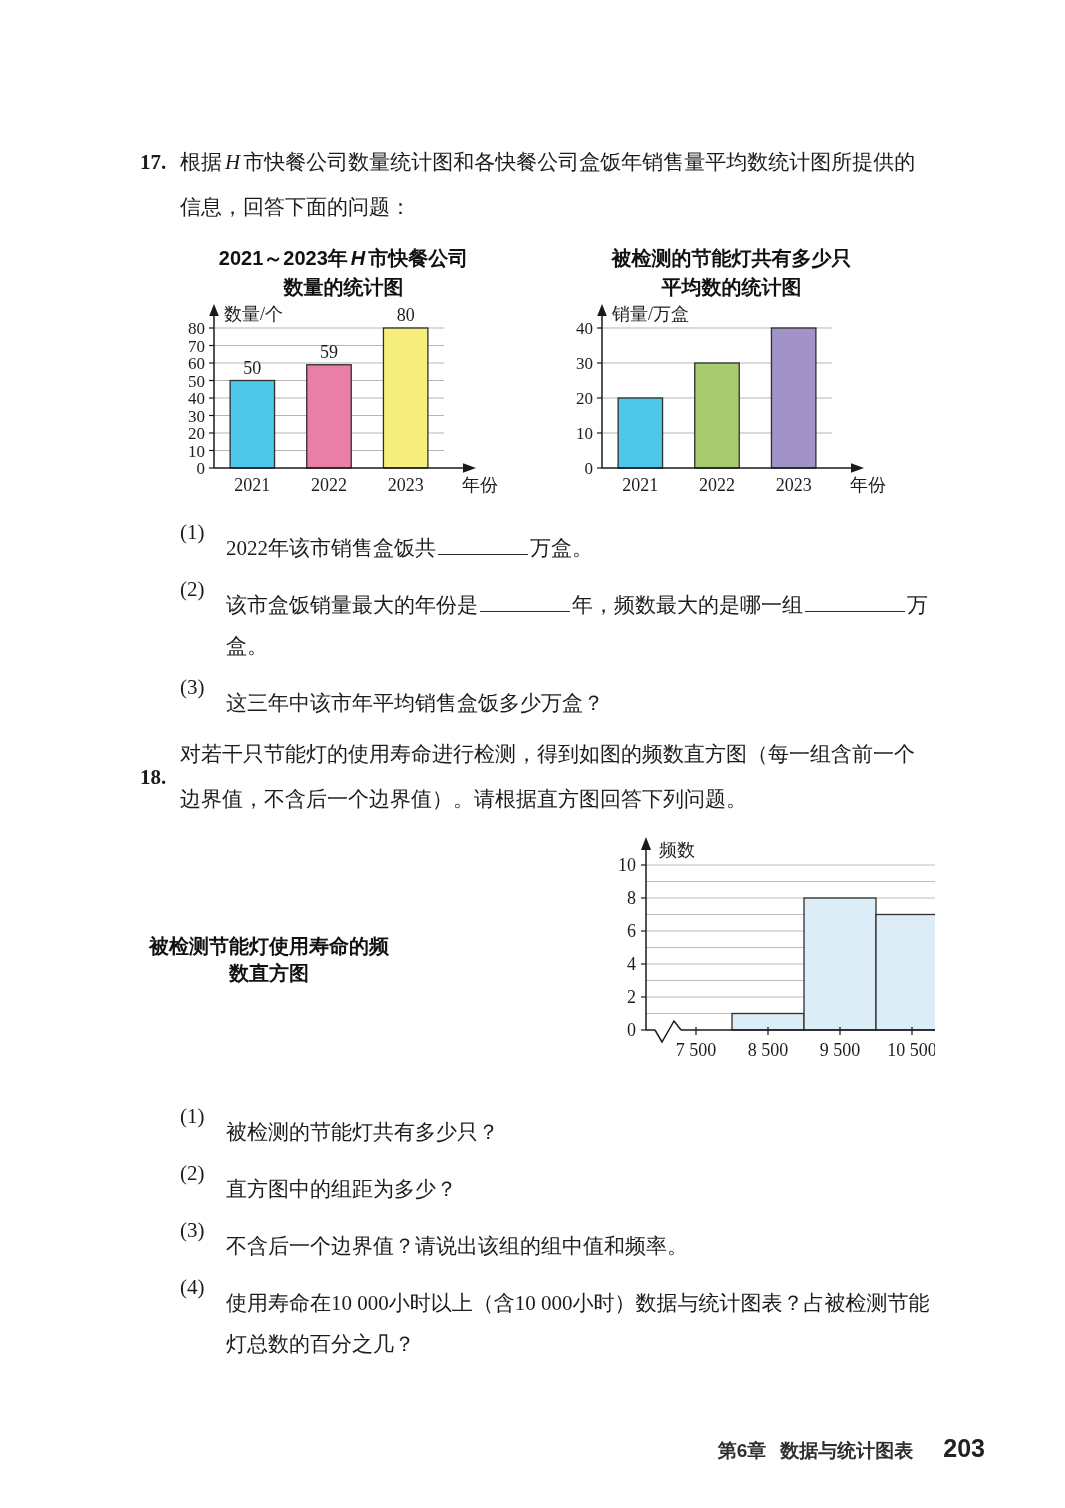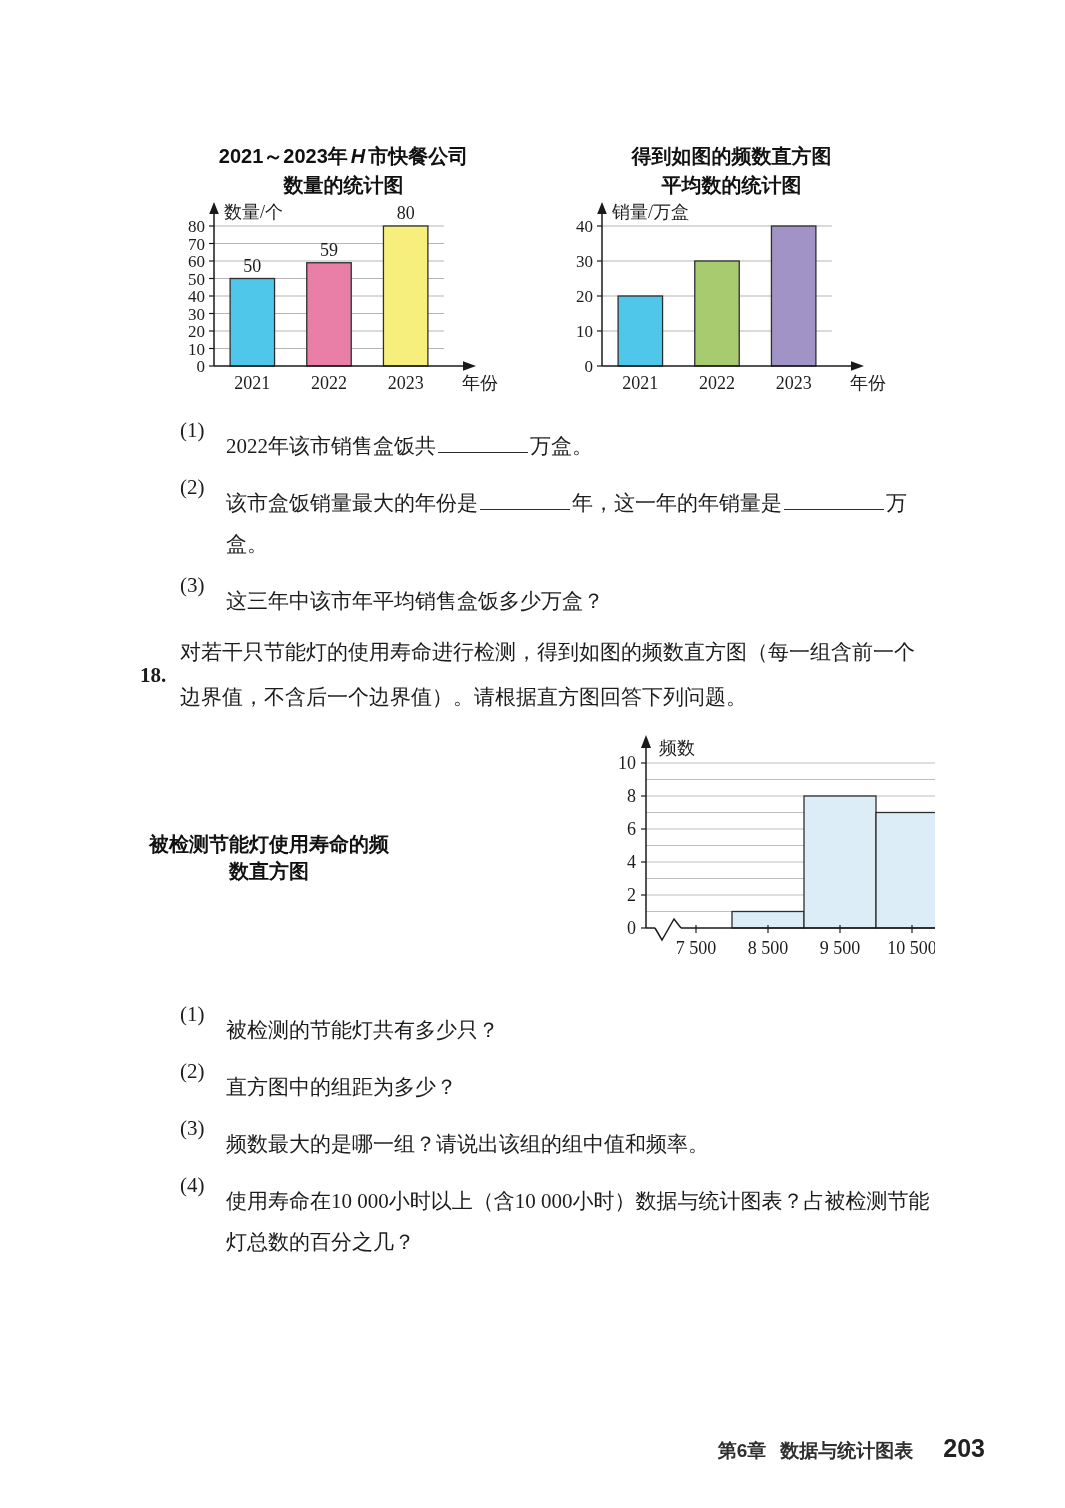--- a/index.html
+++ b/index.html
@@ -12,21 +12,21 @@
     color:#1c1c1c;
   }
   .content{
     position:absolute;top:140px;left:140px;width:795px;
   }
   .prob{display:flex;align-items:flex-start;font-size:21px;line-height:45px;}
   .pnum{font-weight:700;width:40px;flex:0 0 40px;}
   .ptext{flex:1;}
   .it{font-style:italic;padding:0 3px;}
   .charts-row{
-    display:flex;justify-content:center;gap:36px;margin-top:2px;
+    display:flex;justify-content:center;gap:36px;margin-top:14px;
   }
   .chart-block{display:flex;flex-direction:column;align-items:center;}
   .chart-title{
     font-family:"Liberation Sans","DejaVu Sans",sans-serif;
     font-weight:700;font-size:20px;line-height:29px;text-align:center;color:#111;
   }
   .fig-caption{
     text-align:center;font-size:19px;margin-top:8px;color:#1c1c1c;
   }
   .qlist{margin:10px 0 0 40px;}
@@ -57,20 +57,24 @@
   .footer .chap{font-size:19px;}
   .footer .sect{font-size:19px;margin-left:14px;}
   .footer .pg{font-size:25px;margin-left:30px;color:#222;}
 </style>
 </head>
 <body>
 
 <div class="page">
   <div class="content">
 
+    <div class="prob">
+      <div class="pnum">17.</div>
+      <div class="ptext"><span>根据</span><span class="it">H</span><span>市快餐公司数量统计图和各快餐公司盒饭年销售量平均数统计图所提供的信息，回答下面的问题：</span></div>
+    </div>
 
     <div class="charts-row">
       <div class="chart-block">
         <div class="chart-title">
           <div><span>2021～2023年</span><span class="it">H</span><span>市快餐公司</span></div>
           <div>数量的统计图</div>
         </div>
         <svg width="352" height="200">
             <line x1="46" y1="148.5" x2="276" y2="148.5" stroke="#b5b5b5" stroke-width="1"></line>
             <line x1="46" y1="131" x2="276" y2="131" stroke="#b5b5b5" stroke-width="1"></line>
@@ -111,21 +115,21 @@
             <polygon points="308,166 295,161.2 295,170.8" fill="#1a1a1a"></polygon>
             <line x1="46" y1="166" x2="46" y2="12" stroke="#1a1a1a" stroke-width="1.5"></line>
             <polygon points="46,2 41.2,14 50.8,14" fill="#1a1a1a"></polygon>
             <text x="56" y="18" font-size="18">数量/个</text>
             <text x="294" y="189" font-size="18">年份</text>
           </svg>
       </div>
 
       <div class="chart-block">
         <div class="chart-title">
-          <div>得到如图的频数直方图</div>
+          <div>被检测的节能灯共有多少只</div>
           <div>平均数的统计图</div>
         </div>
         <svg width="352" height="200">
             <line x1="46" y1="131" x2="276" y2="131" stroke="#b5b5b5" stroke-width="1"></line>
             <line x1="46" y1="96" x2="276" y2="96" stroke="#b5b5b5" stroke-width="1"></line>
             <line x1="46" y1="61" x2="276" y2="61" stroke="#b5b5b5" stroke-width="1"></line>
             <line x1="46" y1="26" x2="276" y2="26" stroke="#b5b5b5" stroke-width="1"></line>
             <line x1="41" y1="166" x2="46" y2="166" stroke="#1a1a1a" stroke-width="1.2"></line>
             <text x="37" y="172" text-anchor="end" font-size="17">0</text>
             <line x1="41" y1="131" x2="46" y2="131" stroke="#1a1a1a" stroke-width="1.2"></line>
@@ -153,21 +157,21 @@
     </div>
 
 
     <div class="qlist">
       <div class="qline">
         <div class="qlab">(1)</div>
         <div class="qtext"><span>2022年该市销售盒饭共</span><span class="blank"></span><span>万盒。</span></div>
       </div>
       <div class="qline">
         <div class="qlab">(2)</div>
-        <div class="qtext"><span>该市盒饭销量最大的年份是</span><span class="blank"></span><span>年，这一年的年销量是</span><span class="blank wide"></span><span>万盒。</span></div>
+        <div class="qtext"><span>该市盒饭销量最大的年份是</span><span class="blank"></span><span>年，频数最大的是哪一组</span><span class="blank wide"></span><span>万盒。</span></div>
       </div>
       <div class="qline">
         <div class="qlab">(3)</div>
         <div class="qtext">这三年中该市年平均销售盒饭多少万盒？</div>
       </div>
     </div>
 
     <div class="prob" style="margin-top:8px;align-items:center;">
       <div class="pnum">18.</div>
       <div class="ptext">对若干只节能灯的使用寿命进行检测，得到如图的频数直方图（每一组含前一个边界值，不含后一个边界值）。请根据直方图回答下列问题。</div>
@@ -231,21 +235,21 @@
       <div class="qline">
         <div class="qlab">(1)</div>
         <div class="qtext">被检测的节能灯共有多少只？</div>
       </div>
       <div class="qline">
         <div class="qlab">(2)</div>
         <div class="qtext">直方图中的组距为多少？</div>
       </div>
       <div class="qline">
         <div class="qlab">(3)</div>
-        <div class="qtext">频数最大的是哪一组？请说出该组的组中值和频率。</div>
+        <div class="qtext">不含后一个边界值？请说出该组的组中值和频率。</div>
       </div>
       <div class="qline">
         <div class="qlab">(4)</div>
         <div class="qtext">使用寿命在10 000小时以上（含10 000小时）数据与统计图表？占被检测节能灯总数的百分之几？</div>
       </div>
     </div>
 
   </div>
 
   <div class="footer">

